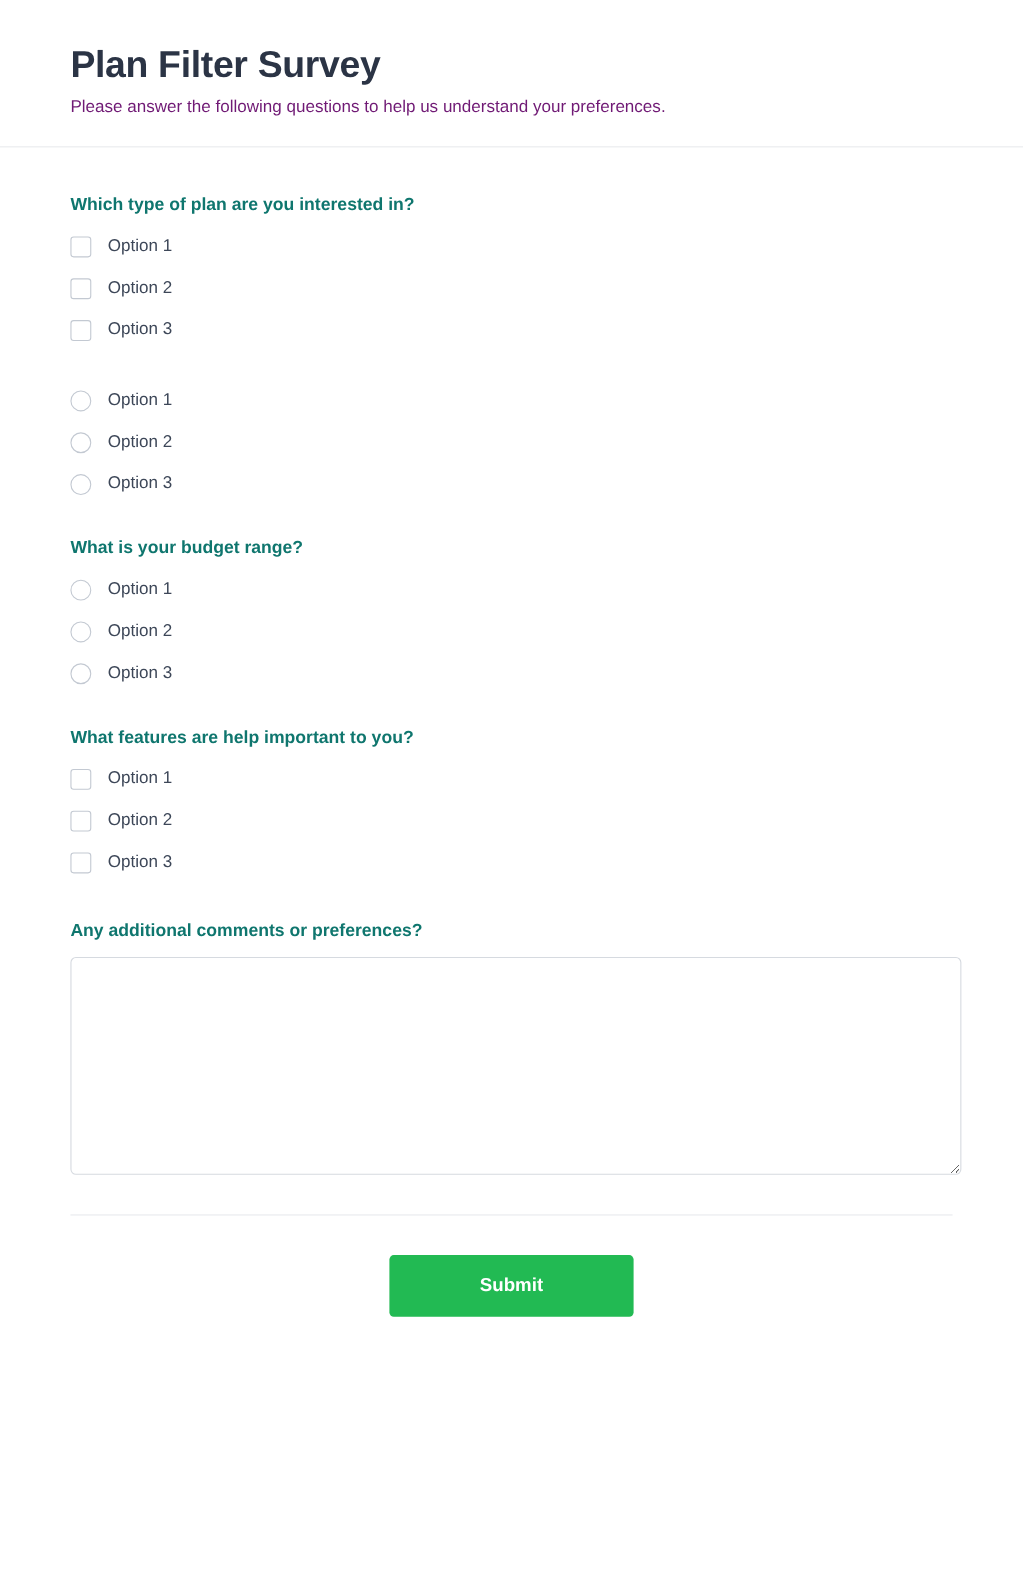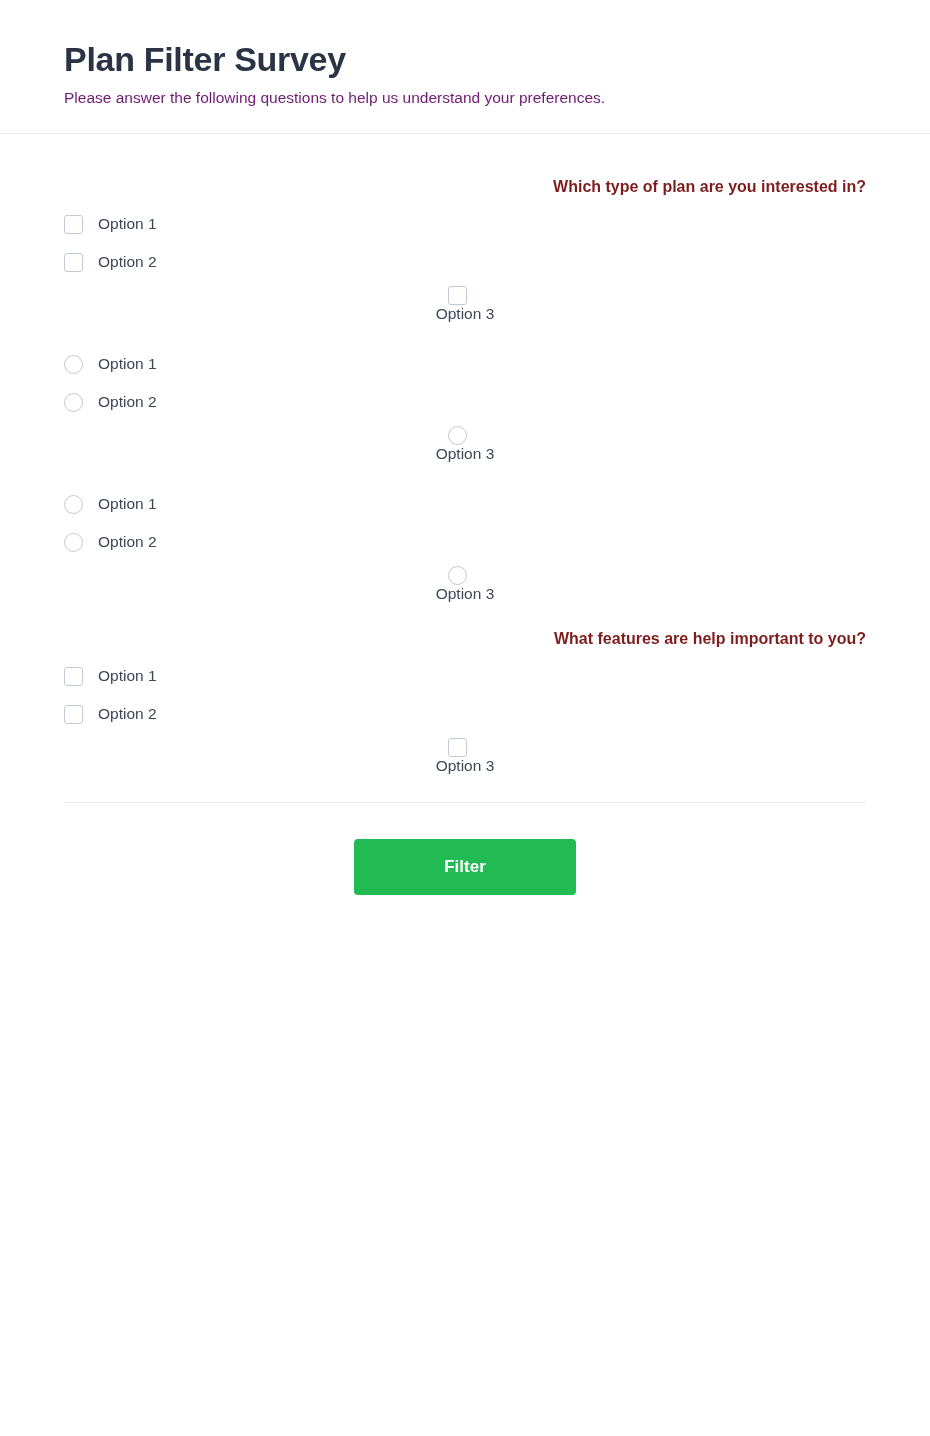--- a/index.html
+++ b/index.html
@@ -46,33 +46,31 @@
   }
   .question-block {
     margin-bottom: 36px;
   }
   .question-block:last-child {
     margin-bottom: 0;
   }
   .question-label {
     font-size: 16px;
     font-weight: bold;
-    color: #7f1d1d;
+    color: #0f766e;
     margin: 0 0 14px 0;
-    text-align: right;
   }
   .option-row {
     display: flex;
     align-items: center;
     height: 28px;
     margin-bottom: 10px;
   }
   .option-row:last-child {
     margin-bottom: 0;
-    flex-direction: column;
   }
   .box {
     width: 19px;
     height: 19px;
     border: 1.6px solid #c3c9d2;
     border-radius: 3px;
     background: #fff;
     box-sizing: border-box;
     margin-right: 15px;
     flex: 0 0 auto;
@@ -171,20 +169,21 @@
         <span class="circle"></span>
         <span class="option-label">Option 2</span>
       </div>
       <div class="option-row">
         <span class="circle"></span>
         <span class="option-label">Option 3</span>
       </div>
     </div>
 
     <div class="question-block">
+      <div class="question-label">What is your budget range?</div>
       <div class="option-row">
         <span class="circle"></span>
         <span class="option-label">Option 1</span>
       </div>
       <div class="option-row">
         <span class="circle"></span>
         <span class="option-label">Option 2</span>
       </div>
       <div class="option-row">
         <span class="circle"></span>
@@ -201,19 +200,23 @@
       <div class="option-row">
         <span class="box"></span>
         <span class="option-label">Option 2</span>
       </div>
       <div class="option-row">
         <span class="box"></span>
         <span class="option-label">Option 3</span>
       </div>
     </div>
 
+    <div class="comment-block">
+      <div class="question-label">Any additional comments or preferences?</div>
+      <textarea class="textarea" placeholder="" style=""></textarea>
+    </div>
 
     <div class="footer">
-      <button class="submit-button">Filter</button>
+      <button class="submit-button">Submit</button>
     </div>
 
   </div>
 </div>
 
 </body></html>

